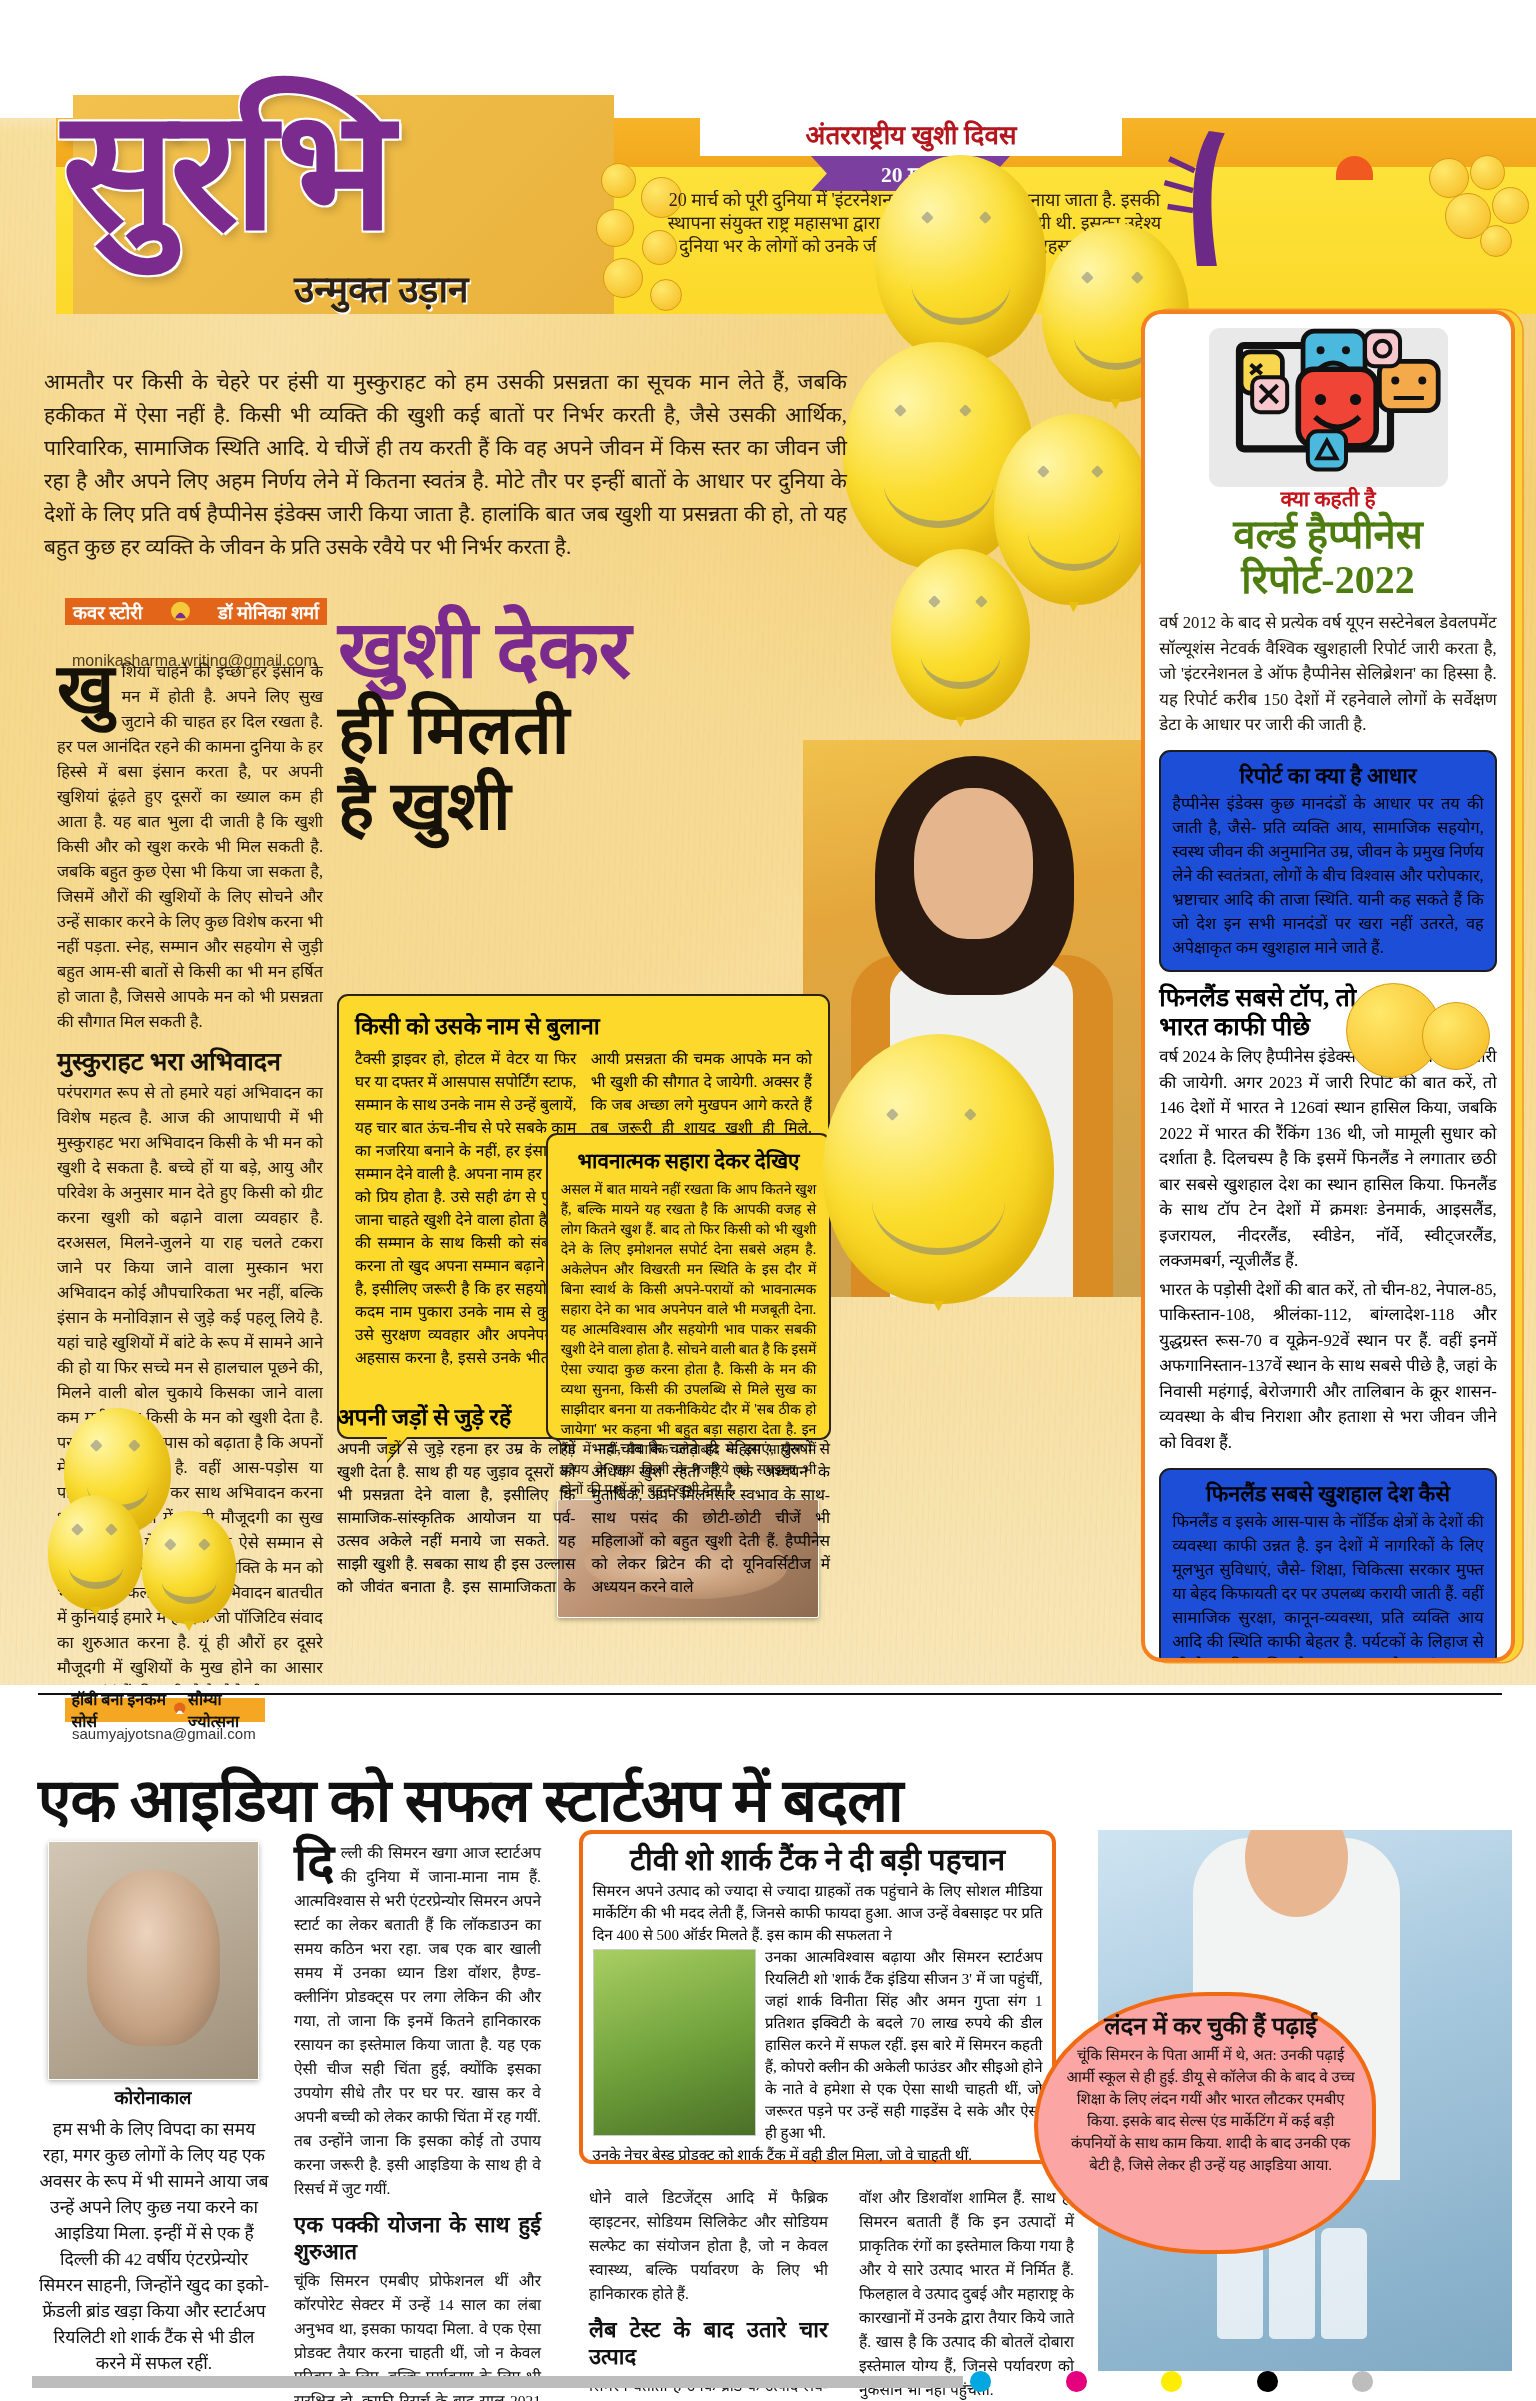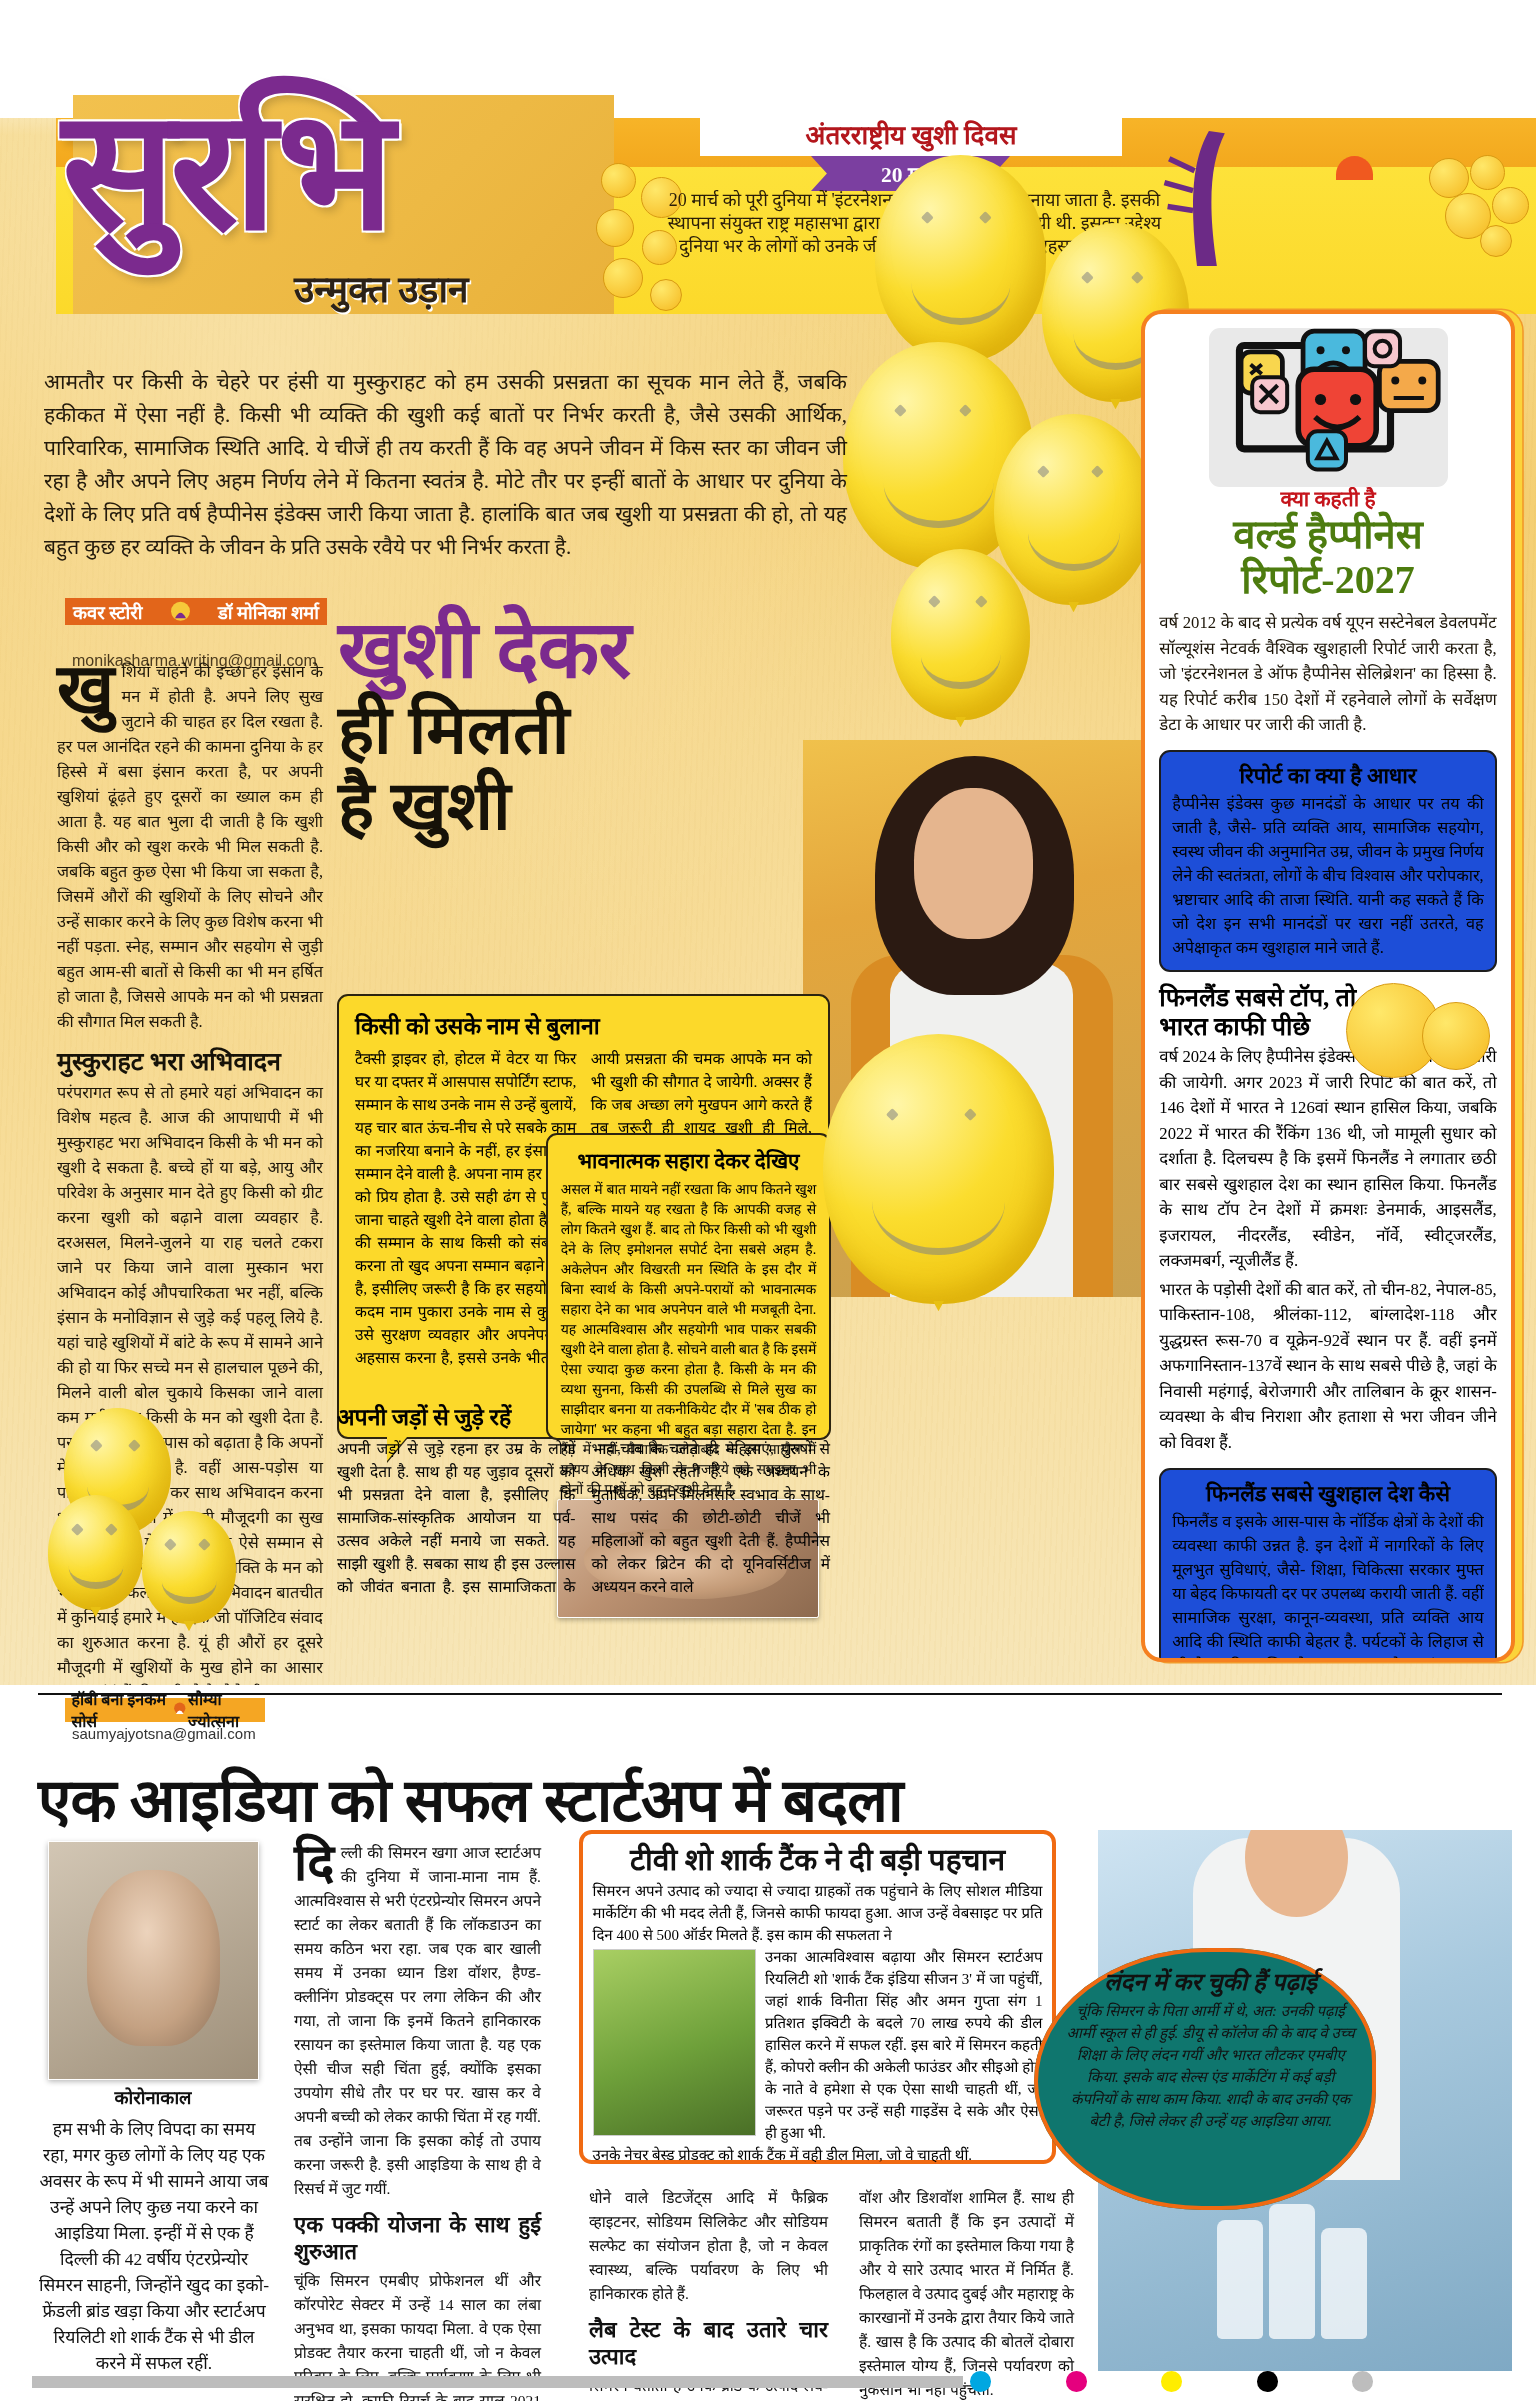--- a/index.html
+++ b/index.html
@@ -291,24 +291,24 @@
 
   .b-photo2 {
     position:absolute; left:1098px; top:145px; width:414px; height:541px;
     background:linear-gradient(160deg,#cfe4f2,#a8c9de 40%,#7fa9c4);
     overflow:hidden;
   }
   .b2-person{ position:absolute; left:95px; top:8px; width:207px; height:342px; background:#f2f3f3; border-radius:56px 56px 0 0;}
   .b2-head{ position:absolute; left:147px; top:-32px; width:103px; height:119px; background:#e8b791; border-radius:50%;}
   .b2-bottle{ position:absolute; bottom:32px; width:46px; height:119px; background:rgba(255,255,255,.75); border-radius:8px 8px 4.8px 4.8px;}
   .yellow-blob {
-    position:absolute; left:1034px; top:1948px; width:342px; height:262px;
-    background:#0f766e; border-radius:54% 46% 48% 52%;
+    position:absolute; left:1034px; top:1992px; width:342px; height:262px;
+    background:#fca5a5; border-radius:54% 46% 48% 52%;
     box-shadow:0 0 0 4px #f06a12 inset;
-    z-index:5; padding:16px 20.7px 16px 32px;font-style:italic;
+    z-index:5; padding:16px 20.7px 16px 32px;
   }
   .blob-h{ font-size:24px; font-weight:bold; color:#111; text-align:center;}
   .blob-p{ font-size:15px; line-height:22px; text-align:center; color:#111; margin-top:3.2px;}
 
   .cmyk { position:absolute; left:0; bottom:8px; width:1537px; height:22px; }
   .cmyk .bar { position:absolute; left:32px; top:4.8px; width:931px; height:12.7px; background:#bdbdbd;}
   .cmyk .dot { position:absolute; top:0; width:20.7px; height:20.7px; border-radius:50%; }
 
   .deco-balloons-left { position:absolute; left:48px; top:1400px; width:262px; height:231px; }
 </style>
@@ -479,21 +479,21 @@
           <rect x="54" y="62" width="44" height="44" rx="10" fill="#f7c7ce" stroke="#111" stroke-width="5"></rect>
           <path d="M64 72 l22 22 M86 72 l-22 22" stroke="#111" stroke-width="5"></path>
           <rect x="196" y="4" width="44" height="44" rx="12" fill="#f7c7ce" stroke="#111" stroke-width="5"></rect>
           <circle cx="218" cy="26" r="10" fill="none" stroke="#111" stroke-width="5"></circle>
           <rect x="124" y="130" width="48" height="48" rx="12" fill="#4ab9dd" stroke="#111" stroke-width="5"></rect>
           <path d="M148 142 l12 22 h-24 z" fill="none" stroke="#111" stroke-width="5"></path>
         </svg>
       </div>
       <div class="sb-kicker">क्या कहती है</div>
       <div class="sb-title">वर्ल्ड हैप्पीनेस</div>
-      <div class="sb-title">रिपोर्ट-2027</div>
+      <div class="sb-title">रिपोर्ट-2022</div>
       <div class="sb-p">वर्ष 2012 के बाद से प्रत्येक वर्ष यूएन सस्टेनेबल डेवलपमेंट सॉल्यूशंस नेटवर्क वैश्विक खुशहाली रिपोर्ट जारी करता है, जो 'इंटरनेशनल डे ऑफ हैप्पीनेस सेलिब्रेशन' का हिस्सा है. यह रिपोर्ट करीब 150 देशों में रहनेवाले लोगों के सर्वेक्षण डेटा के आधार पर जारी की जाती है.</div>
 
       <div class="sb-pink">
         <h4>रिपोर्ट का क्या है आधार</h4>
         <p>हैप्पीनेस इंडेक्स कुछ मानदंडों के आधार पर तय की जाती है, जैसे- प्रति व्यक्ति आय, सामाजिक सहयोग, स्वस्थ जीवन की अनुमानित उम्र, जीवन के प्रमुख निर्णय लेने की स्वतंत्रता, लोगों के बीच विश्वास और परोपकार, भ्रष्टाचार आदि की ताजा स्थिति. यानी कह सकते हैं कि जो देश इन सभी मानदंडों पर खरा नहीं उतरते, वह अपेक्षाकृत कम खुशहाल माने जाते हैं.</p>
       </div>
 
       <div style="position:relative;">
         <div class="sb-h2" style="width:199px">फिनलैंड सबसे टॉप, तो</div>
         <div class="sb-h2" style="margin-top:0;width:199px">भारत काफी पीछे</div>

